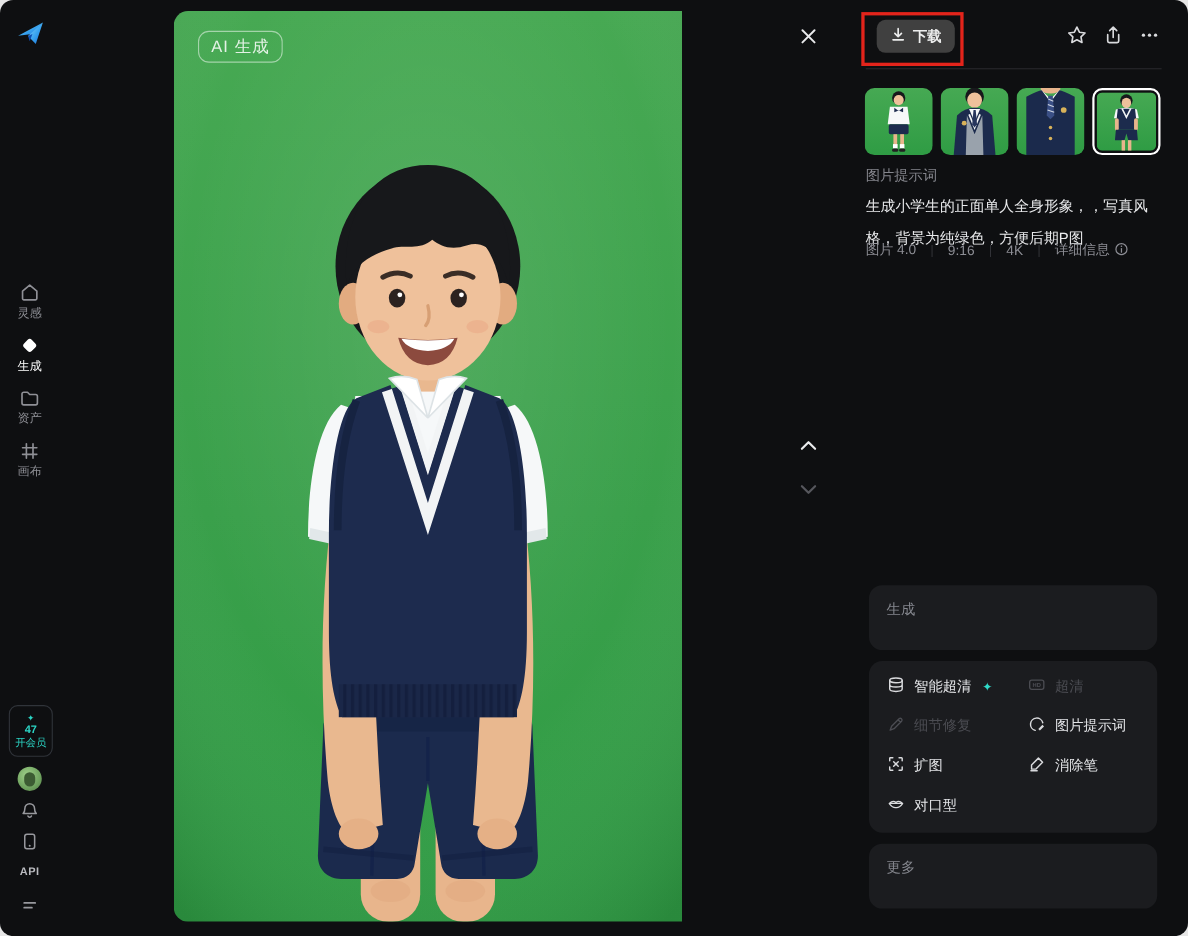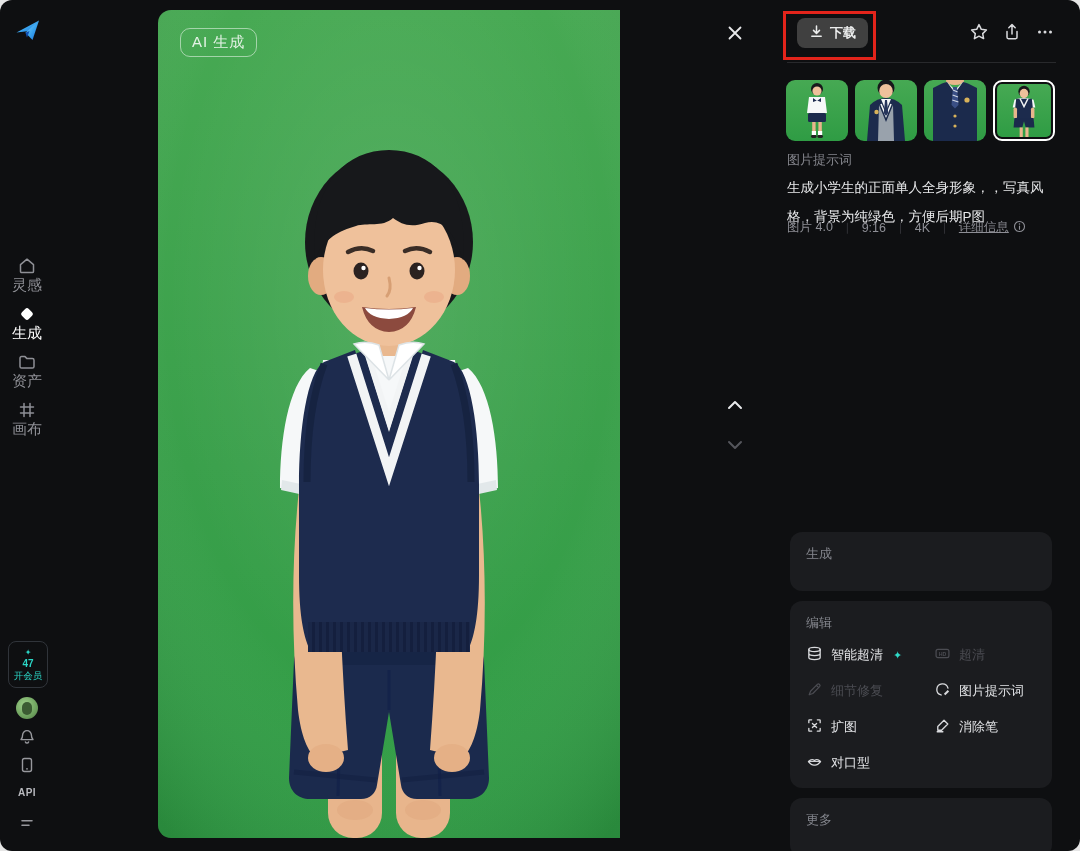--- a/index.html
+++ b/index.html
@@ -4,21 +4,21 @@
 <style>
   html,body{margin:0;padding:0;background:#e6e6e6;font-family:"Liberation Sans","DejaVu Sans",sans-serif;}
   .app{position:relative;width:1080px;height:851px;background:#0e0f11;border-radius:12px;overflow:hidden;}
   button{background:none;border:none;padding:0;margin:0;cursor:pointer;font-family:inherit;}
 
   
   .sidebar{position:absolute;left:0;top:0;width:54px;height:100%;}
   .logo{position:absolute;left:14px;top:16px;width:28px;height:28px;}
   .nav{position:absolute;left:0;top:256px;width:54px;display:flex;flex-direction:column;align-items:center;gap:13px;}
   .nav-item{display:flex;flex-direction:column;align-items:center;gap:3px;color:#8f9096;width:54px;}
-  .nav-item .nv-label{font-size:15px;line-height:12px;}
+  .nav-item .nv-label{font-size:11px;line-height:12px;}
   .nav-item.active{color:#ffffff;}
   .nav-item svg{display:block;}
   .member-box{position:absolute;left:8px;top:641px;width:38px;height:45px;border:1px solid #30343a;border-radius:8px;
     display:flex;flex-direction:column;align-items:center;justify-content:center;gap:1px;color:#2bd5c5;}
   .member-box .mb-spark{font-size:8px;line-height:8px;}
   .member-box .mb-credits{font-size:10px;line-height:11px;font-weight:bold;}
   .member-box .mb-label{font-size:9.5px;line-height:11px;}
   .avatar{position:absolute;left:16px;top:697px;width:22px;height:22px;border-radius:50%;
     background:radial-gradient(circle at 40% 35%,#9fd08a 0%,#6fa35f 60%,#527a45 100%);overflow:hidden;}
   .avatar:after{content:"";position:absolute;left:6px;top:5px;width:10px;height:13px;border-radius:5px;background:#3c5c33;}
@@ -46,21 +46,21 @@
   .divider{position:absolute;left:1px;right:0;top:62px;height:1px;background:#28292c;}
   .thumbs{position:absolute;left:0;top:80px;width:270px;display:flex;gap:7px;}
   .thumb{width:62px;height:61px;border-radius:9px;overflow:hidden;padding:0;box-sizing:border-box;background:#0e0f11;}
   .thumb svg{display:block;width:100%;height:100%;}
   .thumb.selected{border:2px solid #ffffff;padding:2px;}
   .thumb.selected svg{border-radius:5px;}
   .prompt-label{position:absolute;left:1px;top:151px;font-size:13px;color:#85868d;}
   .prompt-text{position:absolute;left:1px;top:173px;width:269px;margin:0;font-size:13.5px;line-height:29px;color:#e9eaec;}
   .meta-row{position:absolute;left:1px;top:219px;display:flex;align-items:center;gap:9px;font-size:12.5px;color:#8d8e95;white-space:nowrap;}
   .meta-sep{color:#3f4045;font-size:11px;}
-  .meta-info{display:flex;align-items:center;gap:4px;text-decoration:underline;}
+  .meta-info{display:flex;align-items:center;gap:4px;}
 
   
   .cards{position:absolute;left:4px;top:532px;width:262px;display:flex;flex-direction:column;gap:10px;}
   .card{background:#1b1c1f;border-radius:12px;padding:13px 16px 15px 16px;box-sizing:border-box;}
   .card-title{font-size:13px;color:#84868d;margin-bottom:13px;}
   .card-grid{display:grid;grid-template-columns:120px auto;row-gap:16px;column-gap:8px;}
   .action{display:flex;align-items:center;gap:8px;font-size:13px;color:#e3e4e7;white-space:nowrap;}
   .action svg{flex:0 0 auto;color:#d9dadd;}
   .action.disabled{color:#4b4c52;}
   .action.disabled svg{color:#4b4c52;}
@@ -367,21 +367,20 @@
       </span>
     </div>
 
     <div class="cards">
 
       <div class="card">
         <div class="card-title">生成</div>
       </div>
 
       <div class="card">
-        <div class="card-title">编辑</div>
         <div class="card-grid">
           <button class="action">
             <span>
               <svg viewBox="0 0 18 18" width="17" height="17" fill="none" stroke="currentColor" stroke-width="1.4" stroke-linecap="round">
                   <ellipse cx="9" cy="4.8" rx="6" ry="2.2"></ellipse>
                   <path d="M3 4.8 V9 c0 1.2 2.7 2.2 6 2.2 s6 -1 6 -2.2 V4.8 M3 9 v4.2 c0 1.2 2.7 2.2 6 2.2 s6 -1 6 -2.2 V9"></path>
                 </svg>
             </span>
             <span>智能超清</span>
             <span class="spark">✦</span>

